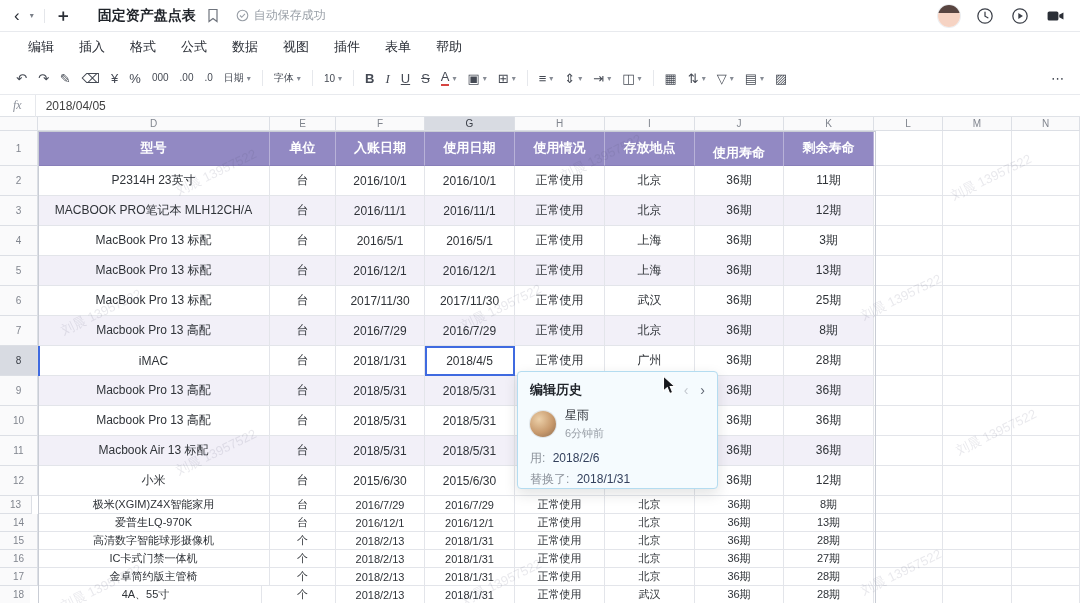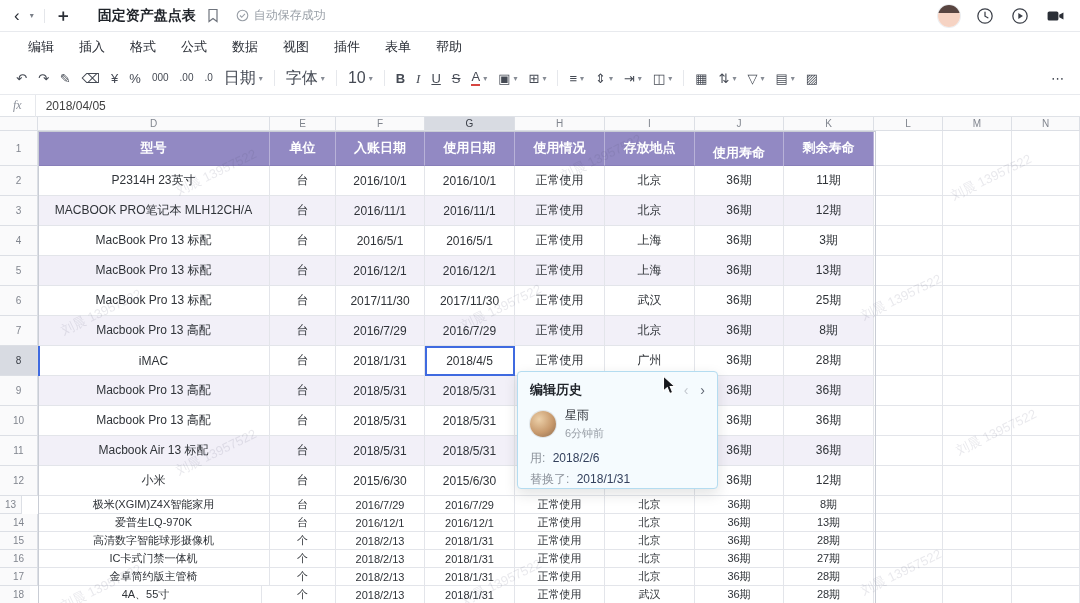--- a/index.html
+++ b/index.html
@@ -27,21 +27,21 @@
            display:flex;align-items:center;padding-left:25px;gap:19px;
            font-size:13px;color:#2a2e36;z-index:29;box-sizing:border-box}
   .menu-item{padding:2px 3px;border-radius:3px;cursor:default}
 
   
   #toolbar{position:absolute;top:62px;left:0;right:0;height:33px;background:#fff;
            border-bottom:1px solid #e8eaee;display:flex;align-items:center;
            padding:0 12px;gap:3px;color:#454a54;z-index:28;box-sizing:border-box}
   .tool{display:flex;align-items:center;gap:2px;padding:3px 4px;border-radius:3px;white-space:nowrap}
   .tool .g{font-size:13px;line-height:1}
-  .tool .lbl{font-size:16px}
+  .tool .lbl{font-size:10px}
   .tool .caret{font-size:8px;color:#878c95;margin-left:1px}
   .tool.bold .g{font-weight:bold}
   .tool.italic .g{font-style:italic;font-family:"Liberation Serif",serif}
   .tool.und .g{text-decoration:underline}
   .tool.strike .g{text-decoration:line-through}
   .tool.acolor .g{border-bottom:2px solid #d64541;padding-bottom:0;line-height:1.15}
   .tool.tiny .g{font-size:10px;letter-spacing:0}
   .sep{width:1px;height:16px;background:#e6e8ec;margin:0 4px}
   .spacer{flex:1}
 
@@ -286,21 +286,21 @@
       <div class="rowhead" style="left: 0px; top: 79px; width: 38px; height: 30px;">3</div>
       <div class="rowhead" style="left: 0px; top: 109px; width: 38px; height: 30px;">4</div>
       <div class="rowhead" style="left: 0px; top: 139px; width: 38px; height: 30px;">5</div>
       <div class="rowhead" style="left: 0px; top: 169px; width: 38px; height: 30px;">6</div>
       <div class="rowhead" style="left: 0px; top: 199px; width: 38px; height: 30px;">7</div>
       <div class="rowhead sel" style="left: 0px; top: 229px; width: 38px; height: 30px;">8</div>
       <div class="rowhead" style="left: 0px; top: 259px; width: 38px; height: 30px;">9</div>
       <div class="rowhead" style="left: 0px; top: 289px; width: 38px; height: 30px;">10</div>
       <div class="rowhead" style="left: 0px; top: 319px; width: 38px; height: 30px;">11</div>
       <div class="rowhead" style="left: 0px; top: 349px; width: 38px; height: 30px;">12</div>
-      <div class="rowhead" style="left: 0px; top: 379px; width: 22px; height: 18px;">13</div>
+      <div class="rowhead" style="left: 0px; top: 379px; width: 32px; height: 18px;">13</div>
       <div class="rowhead" style="left: 0px; top: 397px; width: 38px; height: 18px;">14</div>
       <div class="rowhead" style="left: 0px; top: 415px; width: 38px; height: 18px;">15</div>
       <div class="rowhead" style="left: 0px; top: 433px; width: 38px; height: 18px;">16</div>
       <div class="rowhead" style="left: 0px; top: 451px; width: 38px; height: 18px;">17</div>
       <div class="rowhead" style="left: 0px; top: 469px; width: 38px; height: 18px;">18</div>
       <div class="cell hdr1" style="left: 38px; top: 14px; width: 232px; height: 35px;">型号</div>
       <div class="cell hdr1" style="left: 270px; top: 14px; width: 66px; height: 35px;">单位</div>
       <div class="cell hdr1" style="left: 336px; top: 14px; width: 89px; height: 35px;">入账日期</div>
       <div class="cell hdr1" style="left: 425px; top: 14px; width: 90px; height: 35px;">使用日期</div>
       <div class="cell hdr1" style="left: 515px; top: 14px; width: 90px; height: 35px;">使用情况</div>

